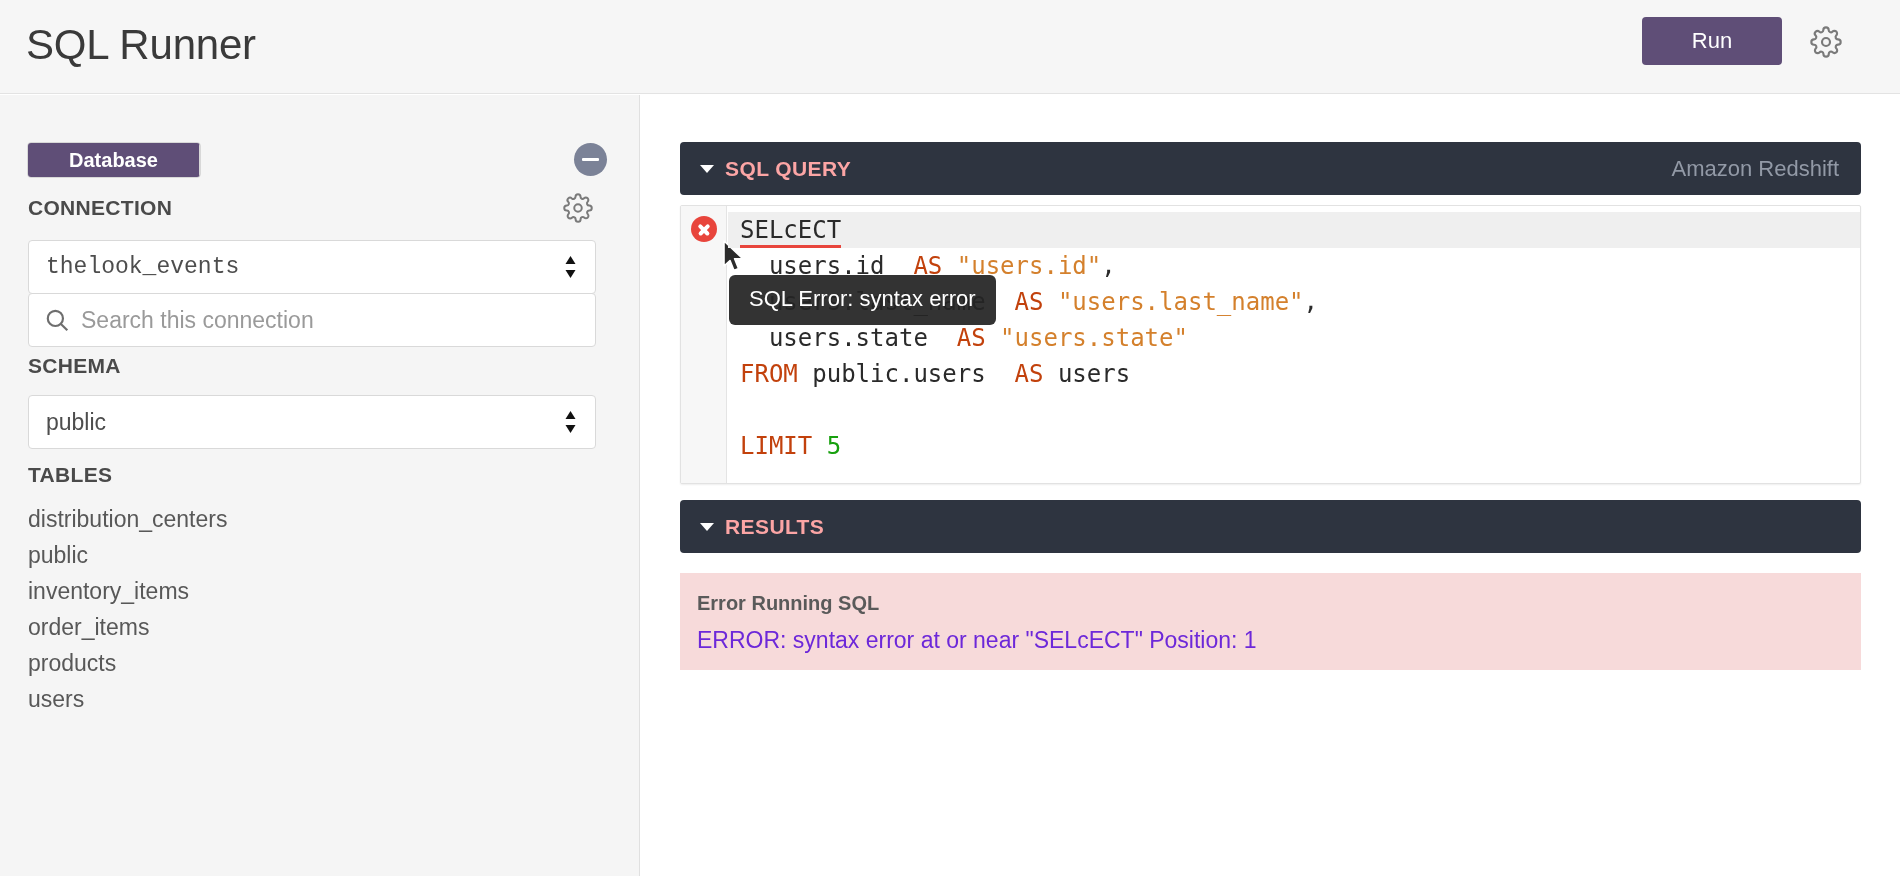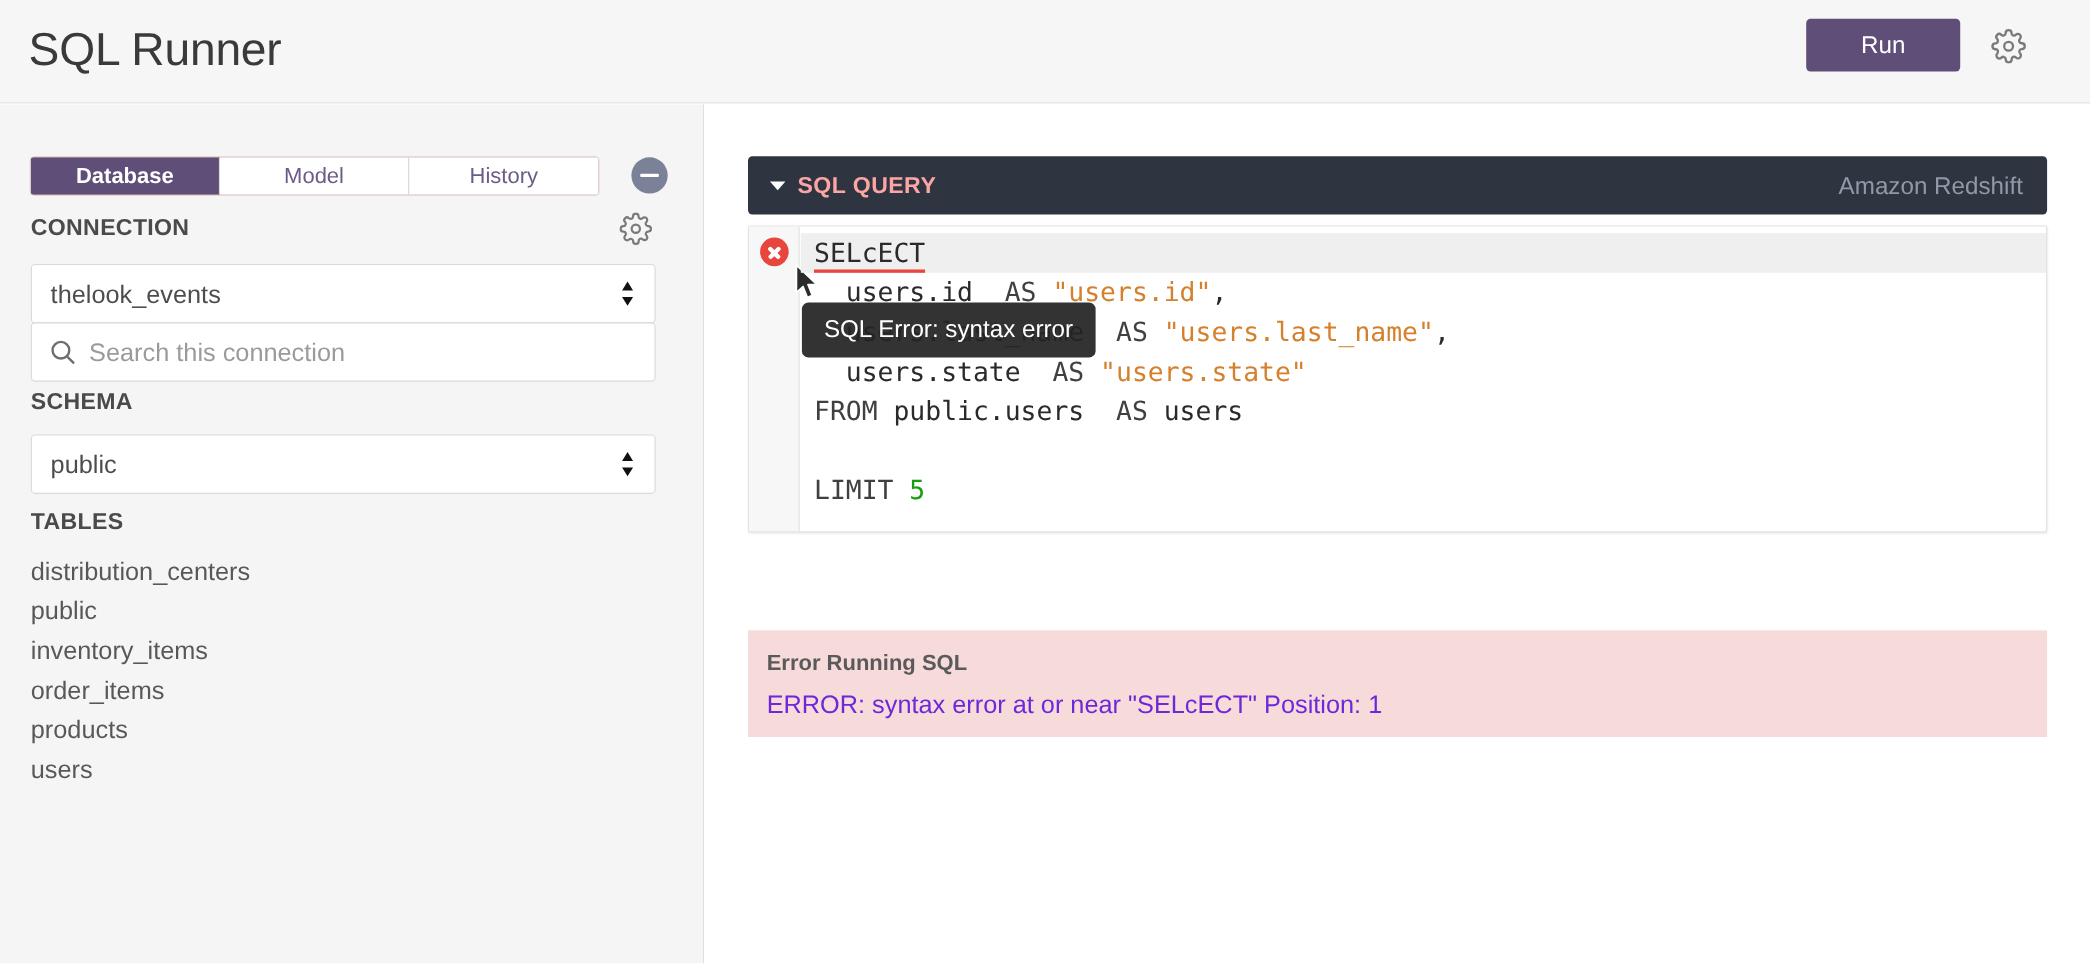--- a/index.html
+++ b/index.html
@@ -78,21 +78,22 @@
 
   .tabs {
     position: absolute;
     left: 27px;
     top: 47px;
     display: flex;
     height: 36px;
     border-radius: 4px;
     overflow: hidden;
     border: 1px solid #d8d8d8;
-    background: #fca5a5;
+    background: #0f172a;
+    flex-direction: column;
   }
   .tab {
     width: 172px;
     height: 34px;
     line-height: 34px;
     text-align: center;
     font-size: 20px;
     color: #6b5b87;
     background: #ffffff;
     border-right: 1px solid #d8d8d8;
@@ -151,21 +152,21 @@
   .select-box {
     position: absolute;
     left: 28px;
     width: 568px;
     height: 54px;
     background: #ffffff;
     border: 1px solid #d9d9d9;
     border-radius: 4px;
     cursor: pointer;
   }
-  .select-connection { top: 145px; }
+  .select-connection { top: 145px; font-family: Liberation Mono, monospace; }
   .select-schema { top: 300px; }
   .select-box .sel-text {
     position: absolute;
     left: 17px;
     top: 0;
     line-height: 52px;
     font-size: 23px;
     color: #4d4d4d;
     font-weight: 400;
   }
@@ -335,21 +336,21 @@
     padding-top: 6px;
     padding-left: 12px;
   }
   .code-line { height: 36px; }
   .code-line.active-line {
     background: #efefef;
     margin-left: -12px;
     padding-left: 12px;
     width: calc(100% + 12px);
   }
-  .kw      { color: #404040; }
+  .kw      { color: #c2410c; }
   .str     { color: #d4802c; }
   .num     { color: #17a00e; }
   .plain   { color: #2a2a2a; }
   .err-token {
     color: #2a2a2a;
     border-bottom: 3px solid #e8453c;
     padding-bottom: 1px;
   }
 
   .tooltip {
@@ -498,20 +499,24 @@
             <path d="M2,1 L2,26 L8,20.5 L12,30.5 L16.5,28.5 L12.6,18.8 L20.5,18.5 Z" fill="#2b2b2b" stroke="#ffffff" stroke-width="1.6" stroke-linejoin="round"></path>
           </svg>
         </span>
       </div>
 
       <div class="code-area" id="code-area"><div class="code-line active-line"><span class="err-token">SELcECT</span></div><div class="code-line"><span class="plain">  users.id  </span><span class="kw">AS</span><span class="plain"> </span><span class="str">"users.id"</span><span class="plain">,</span></div><div class="code-line"><span class="plain">  users.last_name  </span><span class="kw">AS</span><span class="plain"> </span><span class="str">"users.last_name"</span><span class="plain">,</span></div><div class="code-line"><span class="plain">  users.state  </span><span class="kw">AS</span><span class="plain"> </span><span class="str">"users.state"</span></div><div class="code-line"><span class="kw">FROM</span><span class="plain"> public.users  </span><span class="kw">AS</span><span class="plain"> users</span></div><div class="code-line"><span class="plain"> </span></div><div class="code-line"><span class="kw">LIMIT</span><span class="plain"> </span><span class="num">5</span></div></div>
 
       <div class="tooltip">SQL Error: syntax error</div>
     </div>
 
+    <div class="panel-header panel-results">
+      <span class="panel-caret"></span>
+      <span class="panel-title">RESULTS</span>
+    </div>
 
     <div class="error-box">
       <div class="error-title">Error Running SQL</div>
       <div class="error-detail">ERROR: syntax error at or near "SELcECT" Position: 1</div>
     </div>
 
   </div>
 </div>
 
 </body></html>

